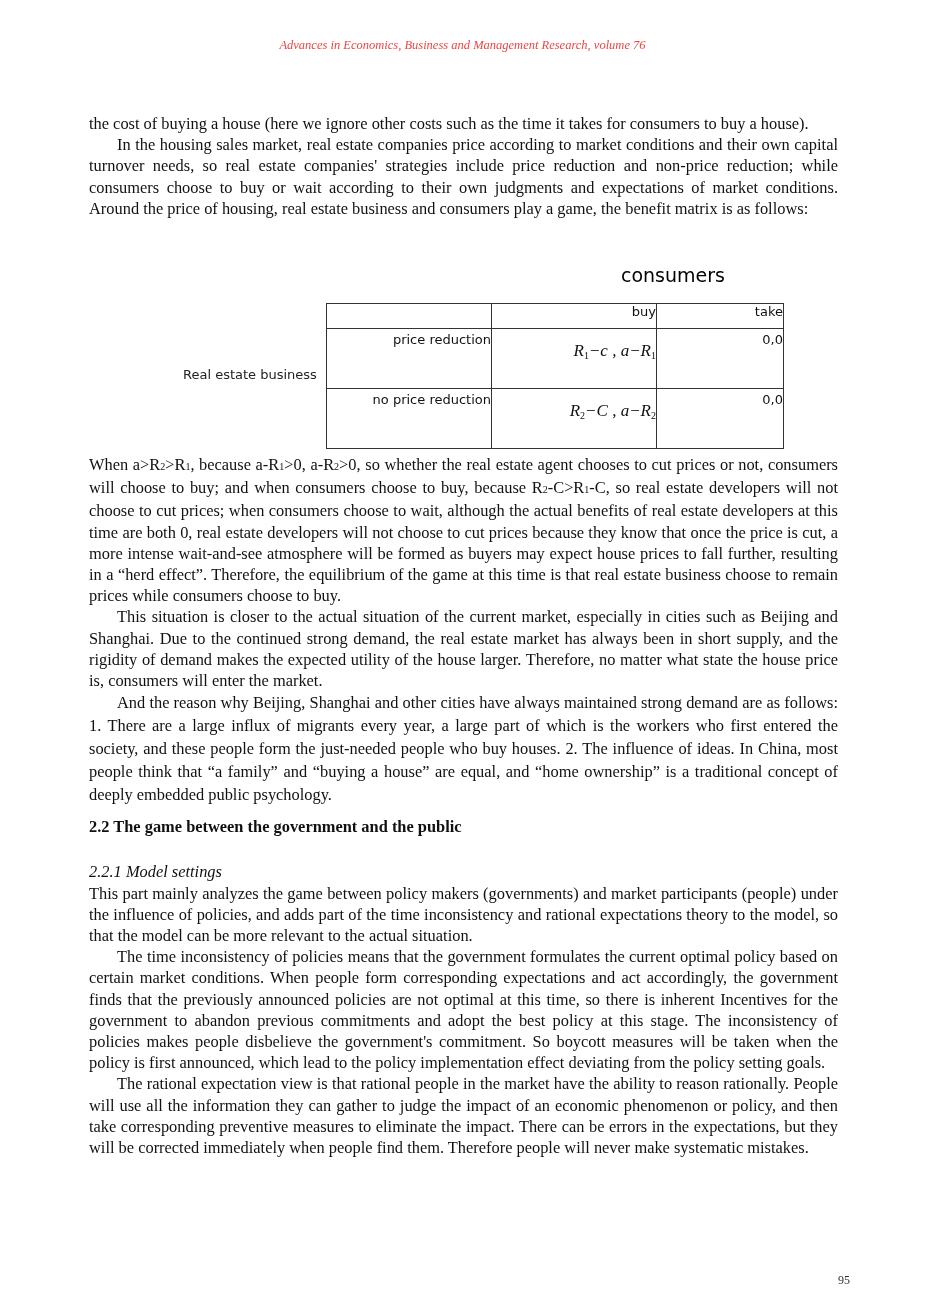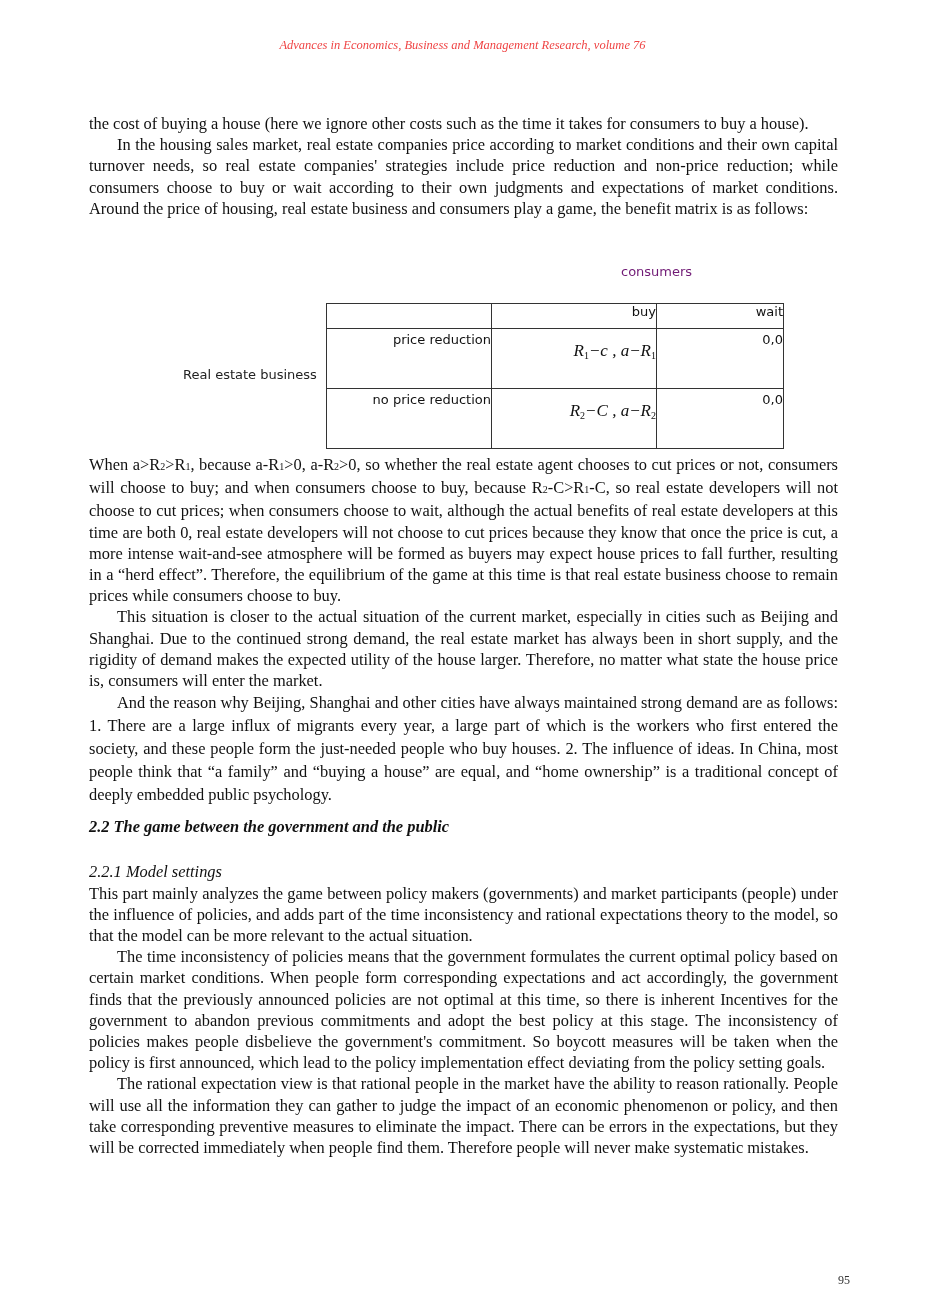--- a/index.html
+++ b/index.html
@@ -5,21 +5,21 @@
   html, body { margin:0; padding:0; background:#fff; }
   body { width:925px; height:1309px; position:relative; font-family:"Liberation Serif", serif; color:#111; overflow:hidden; }
   .header { position:absolute; top:38px; left:0; width:925px; text-align:center; font-style:italic; font-size:12.5px; color:#ef4444; }
   .text { position:absolute; left:89px; width:749px; font-size:16.4px; line-height:21.2px; text-align:justify; }
   .text p { margin:0; }
   .indent { text-indent:28px; }
   .sub { font-size:10px; vertical-align:baseline; }
   .ital { font-style:italic; }
   .bold { font-weight:bold; }
   .matrix-area { position:absolute; left:0; top:262px; width:925px; height:170px; font-family:"DejaVu Sans", sans-serif; }
-  .consumers { position:absolute; left:621px; top:2px; font-size:13px; color:#701a75; }
+  .consumers { position:absolute; left:621px; top:2px; font-size:19px; color:#000000; }
   .realestate { position:absolute; left:143px; top:105px; font-size:13px; color:#222;margin-left:40px; }
   table.matrix { position:absolute; left:326px; top:41px; border-collapse:collapse; font-size:13px; }
   table.matrix td { border:1.3px solid #333; vertical-align:top; text-align:right; padding:0; }
   .c0 { width:164px; } .c1 { width:164px; } .c2 { width:126px; }
   .hdr td { height:24px; vertical-align:middle; }
   .row td { height:47px; }
   .rl { padding-top:3px !important; }
   .formula { font-family:"Liberation Serif", serif; font-style:italic; font-size:17px; padding-top:12px !important; }
   .formula .sub2 { font-size:10px; font-style:normal; vertical-align:-3px; }
   .pagenum { position:absolute; left:838px; top:1273px; font-size:12px; color:#333; }
@@ -35,21 +35,21 @@
 </div>
 
 <div class="matrix-area">
   <div class="consumers">consumers</div>
   <div class="realestate">Real estate business</div>
   <table class="matrix">
     <tbody>
         <tr class="hdr">
       <td class="c0"></td>
       <td class="c1">buy</td>
-      <td class="c2">wait</td>
+      <td class="c2">take</td>
     </tr>
     <tr class="row">
       <td class="c0 rl">price reduction</td>
       <td class="c1 formula"><span>R</span><span class="sub2">1</span><span>−c ,  a−R</span><span class="sub2">1</span></td>
       <td class="c2 rl">0,0</td>
     </tr>
     <tr class="row">
       <td class="c0 rl">no price reduction</td>
       <td class="c1 formula"><span>R</span><span class="sub2">2</span><span>−C ,  a−R</span><span class="sub2">2</span></td>
       <td class="c2 rl">0,0</td>
@@ -57,20 +57,20 @@
   </tbody>
     </table>
 </div>
 
 <div class="text" style="top:454px;">
   <p>
     <span>When a&gt;R</span><span class="sub">2</span><span>&gt;R</span><span class="sub">1</span><span>, because a-R</span><span class="sub">1</span><span>&gt;0, a-R</span><span class="sub">2</span><span>&gt;0, so whether the real estate agent chooses to cut prices or not, consumers will choose to buy; and when consumers choose to buy, because R</span><span class="sub">2</span><span>-C&gt;R</span><span class="sub">1</span><span>-C, so real estate developers will not choose to cut prices; when consumers choose to wait, although the actual benefits of real estate developers at this time are both 0, real estate developers will not choose to cut prices because they know that once the price is cut, a more intense wait-and-see atmosphere will be formed as buyers may expect house prices to fall further, resulting in a “herd effect”. Therefore, the equilibrium of the game at this time is that real estate business choose to remain prices while consumers choose to buy.</span>
   </p>
   <p class="indent">This situation is closer to the actual situation of the current market, especially in cities such as Beijing and Shanghai. Due to the continued strong demand, the real estate market has always been in short supply, and the rigidity of demand makes the expected utility of the house larger. Therefore, no matter what state the house price is, consumers will enter the market.</p>
   <p class="indent" style="line-height:23px;">And the reason why Beijing, Shanghai and other cities have always maintained strong demand are as follows: 1. There are a large influx of migrants every year, a large part of which is the workers who first entered the society, and these people form the just-needed people who buy houses. 2. The influence of ideas. In China, most people think that “a family” and “buying a house” are equal, and “home ownership” is a traditional concept of deeply embedded public psychology.</p>
-  <p class="bold" style="margin-top:10px;font-style:italic;">2.2  The game between the government and the public</p>
+  <p class="bold" style="margin-top:10px;">2.2  The game between the government and the public</p>
   <p class="ital" style="margin-top:24px;">2.2.1 Model settings</p>
   <p>This part mainly analyzes the game between policy makers (governments) and market participants (people) under the influence of policies, and adds part of the time inconsistency and rational expectations theory to the model, so that the model can be more relevant to the actual situation.</p>
   <p class="indent">The time inconsistency of policies means that the government formulates the current optimal policy based on certain market conditions. When people form corresponding expectations and act accordingly, the government finds that the previously announced policies are not optimal at this time, so there is inherent Incentives for the government to abandon previous commitments and adopt the best policy at this stage. The inconsistency of policies makes people disbelieve the government's commitment. So boycott measures will be taken when the policy is first announced, which lead to the policy implementation effect deviating from the policy setting goals.</p>
   <p class="indent">The rational expectation view is that rational people in the market have the ability to reason rationally. People will use all the information they can gather to judge the impact of an economic phenomenon or policy, and then take corresponding preventive measures to eliminate the impact. There can be errors in the expectations, but they will be corrected immediately when people find them. Therefore people will never make systematic mistakes.</p>
 </div>
 
 <div class="pagenum">95</div>
 
 </body></html>

